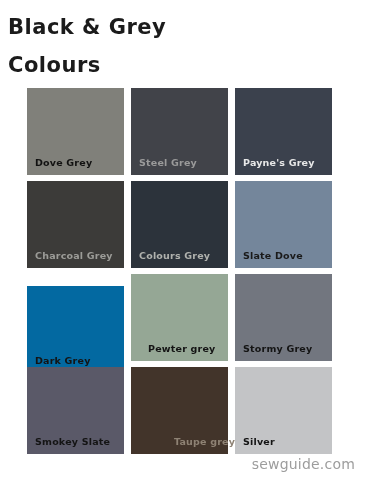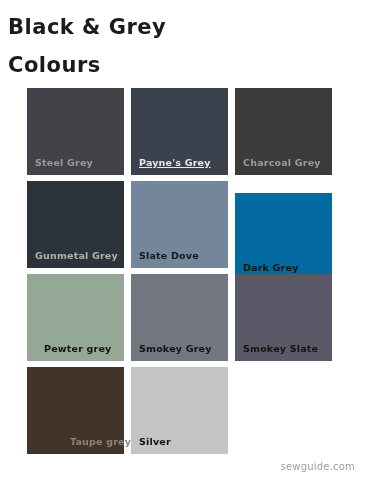--- a/index.html
+++ b/index.html
@@ -57,55 +57,58 @@
     font-size: 9.5px;
     letter-spacing: 0.2px;
     white-space: nowrap;
   }
 
   #watermark {
     position: absolute;
     right: 14px;
     bottom: 8px;
     font-family: "DejaVu Sans", sans-serif;
-    font-size: 10px;
+    font-size: 14px;
     color: #9d9d9d;
     letter-spacing: 0.2px;
   }
 </style>
 </head>
 <body style="background: rgb(255, 255, 255);">
 
 <div id="page-title" style="color: rgb(27, 27, 27);">Black &amp; Grey
 Colours</div>
 
 <div id="palette-grid">
+    <div class="swatch" style="background: rgb(128, 128, 122);">
+      <div class="swatch-label" style="color: rgb(17, 17, 17);">Dove Grey</div>
+    </div>
     <div class="swatch" style="background: rgb(65, 67, 73);">
       <div class="swatch-label" style="color: rgb(154, 154, 154);">Steel Grey</div>
     </div>
     <div class="swatch" style="background: rgb(59, 65, 77);">
-      <div class="swatch-label" style="color: rgb(232, 232, 232); text-decoration: underline;">Payne's Grey</div>
+      <div class="swatch-label" style="color: rgb(232, 232, 232);">Payne's Grey</div>
     </div>
     <div class="swatch" style="background: rgb(60, 59, 57);">
       <div class="swatch-label" style="color: rgb(156, 156, 152); margin-top: 14px;">Charcoal Grey</div>
     </div>
     <div class="swatch" style="background: rgb(44, 51, 59);">
-      <div class="swatch-label" style="color: rgb(176, 178, 174);">Gunmetal Grey</div>
+      <div class="swatch-label" style="color: rgb(176, 178, 174);">Colours Grey</div>
     </div>
     <div class="swatch" style="background: rgb(116, 134, 155);">
       <div class="swatch-label" style="color: rgb(26, 26, 26);">Slate Dove</div>
     </div>
     <div class="swatch" style="background: #0369a1; margin-top: 12px;">
       <div class="swatch-label" style="color: rgb(20, 20, 20);">Dark Grey</div>
     </div>
     <div class="swatch" style="background: rgb(149, 167, 149);">
       <div class="swatch-label" style="color: rgb(20, 20, 20); padding-left: 9px;">Pewter grey</div>
     </div>
     <div class="swatch" style="background: rgb(114, 118, 127);">
-      <div class="swatch-label" style="color: rgb(20, 20, 20);">Smokey Grey</div>
+      <div class="swatch-label" style="color: rgb(20, 20, 20);">Stormy Grey</div>
     </div>
     <div class="swatch" style="background: rgb(90, 89, 104);">
       <div class="swatch-label" style="color: rgb(20, 20, 20);">Smokey Slate</div>
     </div>
     <div class="swatch" style="background: rgb(66, 52, 42);">
       <div class="swatch-label" style="color: rgb(142, 130, 116); margin-left: 35px;">Taupe grey</div>
     </div>
     <div class="swatch" style="background: rgb(195, 196, 198);">
       <div class="swatch-label" style="color: rgb(20, 20, 20);">Silver</div>
     </div>

